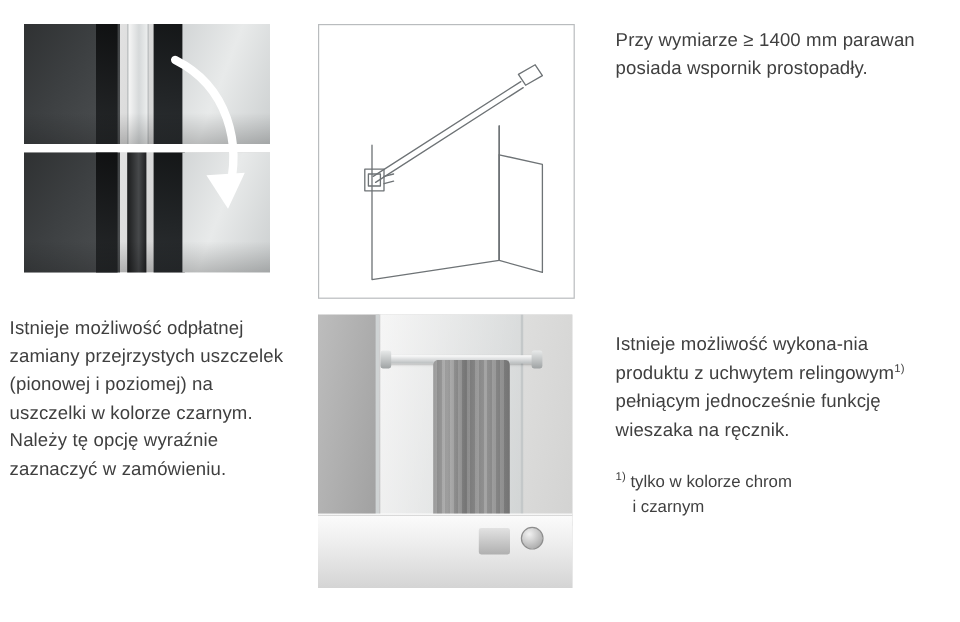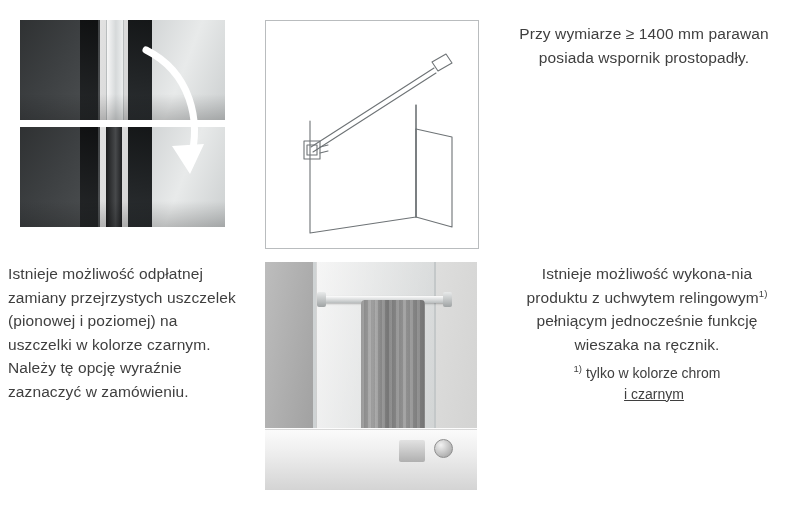--- a/index.html
+++ b/index.html
@@ -144,21 +144,20 @@
     border: 1px solid #b9bcbe;
     background: #ffffff;
   }
 
   
   .text-topright {
     position: absolute;
     left: 513px;
     top: 22px;
     width: 262px;
-    text-align: center;
   }
 
   
   .text-bottomleft {
     position: absolute;
     left: 8px;
     top: 262px;
     width: 232px;
   }
 
@@ -248,34 +247,32 @@
   .tw-floorline {
     position: absolute;
     left: 0; bottom: 60px; width: 100%; height: 1px;
     background: rgba(0,0,0,0.12);
   }
 
   
   .text-bottomright {
     position: absolute;
     left: 513px;
-    top: 262px;
+    top: 276px;
     width: 268px;
-    text-align: center;
   }
   .fn-block {
-    margin-top: 6px;
+    margin-top: 21px;
     padding-left: 0px;
   }
   .fn-line {
     display: block;
   }
   .fn-indent {
     padding-left: 14px;
-    text-decoration: underline;
   }
 </style>
 </head>
 <body>
 
 <div class="page">
 
   <div class="photo-pair">
 
     <div class="photo photo-top">

